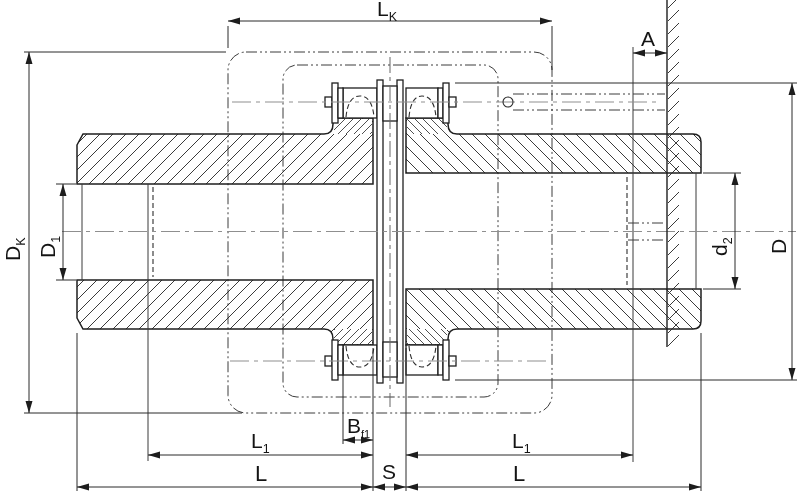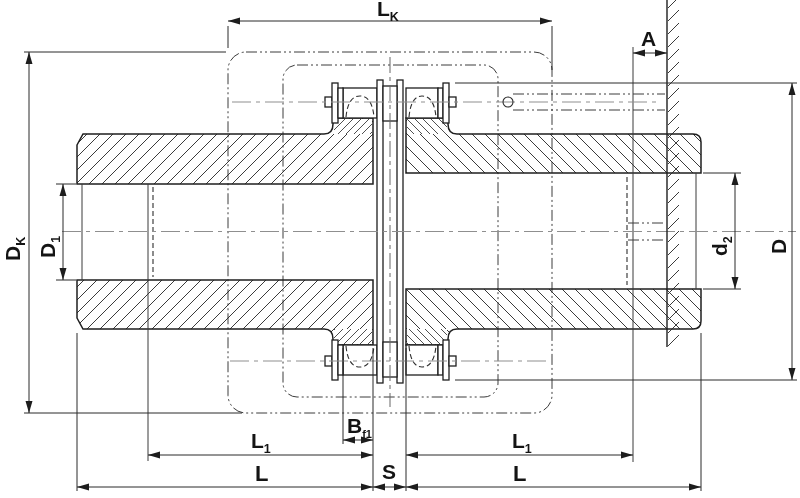--- a/index.html
+++ b/index.html
@@ -1,16 +1,16 @@
 <!DOCTYPE html>
 <html><head>
 <meta charset="utf-8">
 <style>
   html,body{margin:0;padding:0;background:#fff;}
-  .stage{width:800px;height:498px;position:relative;background:#fff;font-weight:bold;}
+  .stage{width:800px;height:498px;position:relative;background:#fff;}
   svg{display:block;}
   .lbl{font-family:"Liberation Sans","DejaVu Sans",sans-serif;font-size:21px;fill:#141414;}
   .lbl .sub{font-size:12.5px;}
   .lblBig{font-family:"Liberation Sans","DejaVu Sans",sans-serif;font-size:22px;fill:#141414;}
   .partThin{fill:#ffffff;stroke:#1f1f1f;stroke-width:1.3;}
   .thin{stroke:#3a3a3a;stroke-width:1;fill:none;}
   .dim{stroke:#2a2a2a;stroke-width:1;fill:none;}
   .arrow{fill:#1d1d1d;stroke:none;}
   .hidden{stroke:#2e2e2e;stroke-width:1.1;fill:none;stroke-dasharray:5 3;}
   .phantom{stroke:#3c3c3c;stroke-width:1;fill:none;stroke-dasharray:11 3 2 3 2 3;}

